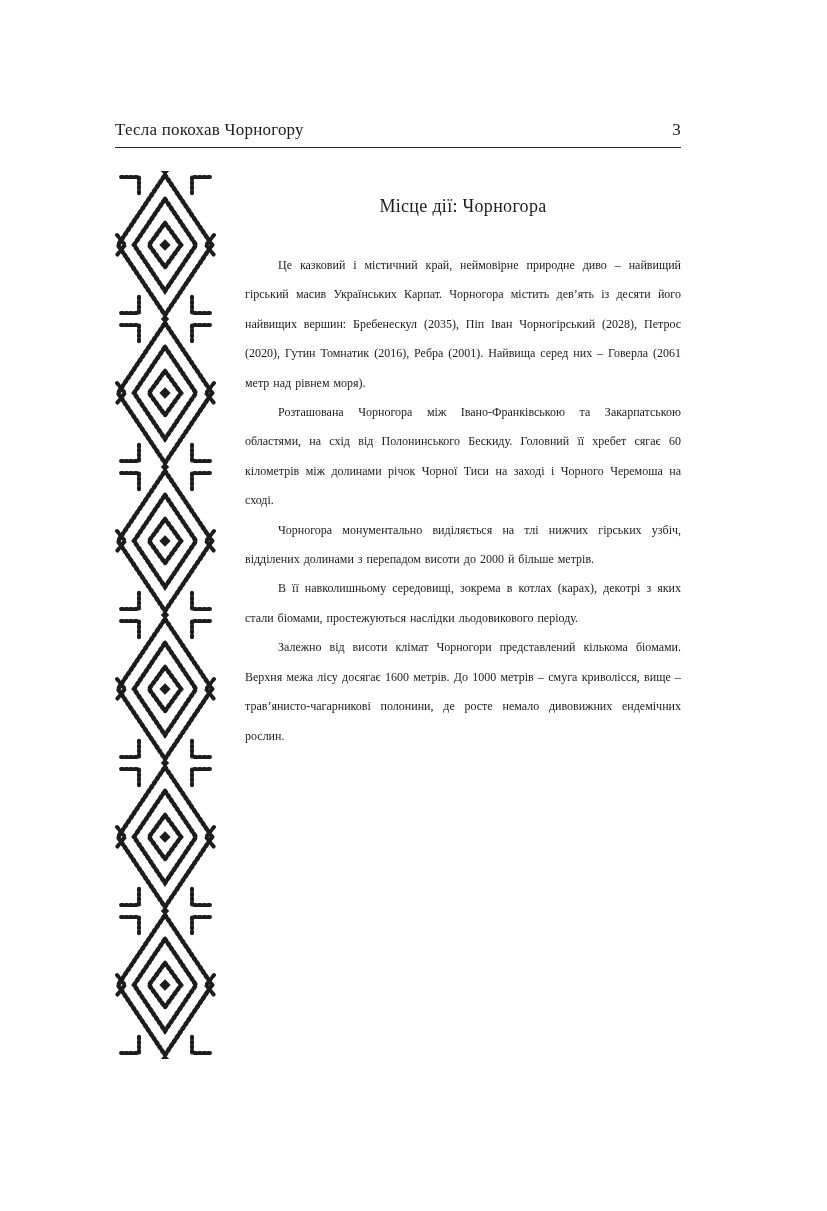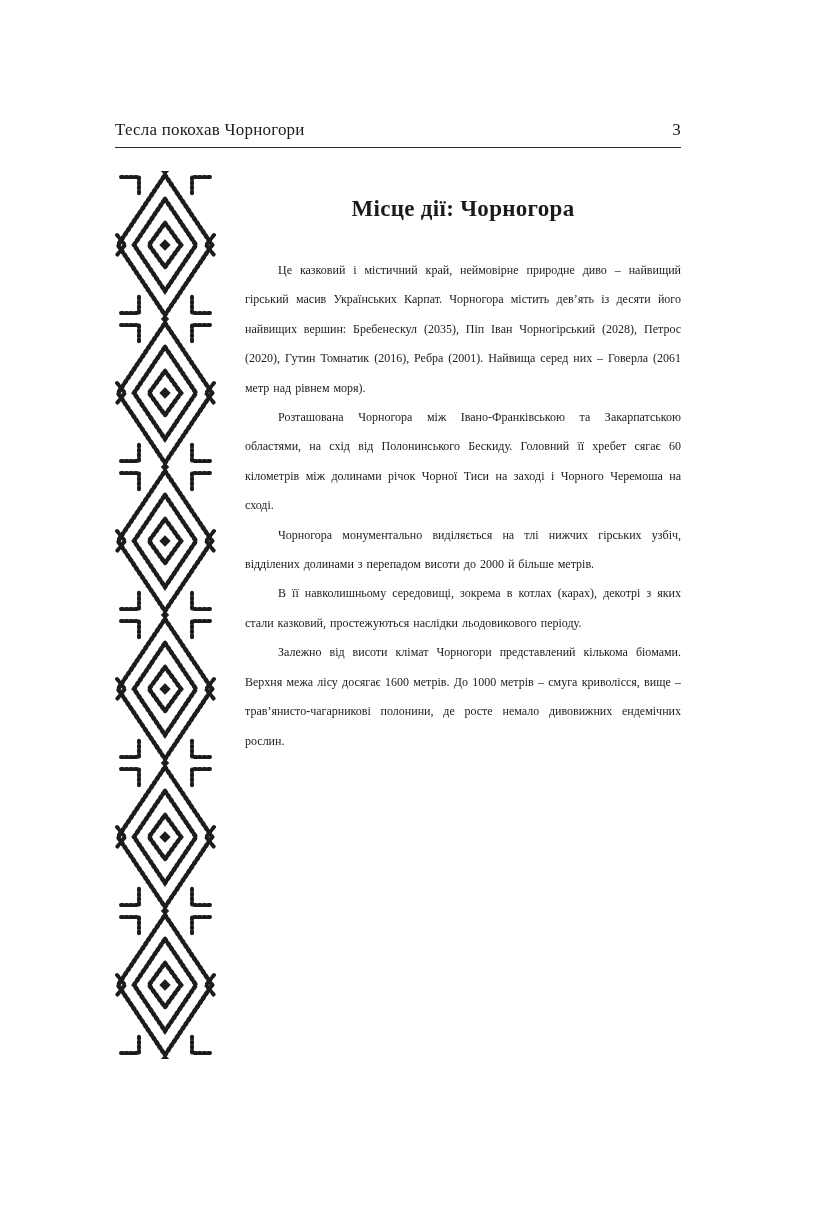--- a/index.html
+++ b/index.html
@@ -41,40 +41,40 @@
 
   
   .text-col {
     position: absolute;
     left: 245px;
     top: 196px;
     width: 436px;
   }
   .chapter-title {
     text-align: center;
-    font-size: 23px;
-    font-weight: bold;
+    font-size: 18px;
+    font-weight: normal;
     letter-spacing: 0.3px;
     margin-bottom: 34px;
   }
   .text-col p {
     font-size: 12px;
     line-height: 29.4px;
     text-align: justify;
     text-indent: 33px;
     word-spacing: 1px;
   }
 </style>
 </head>
 <body>
 
 <div class="page">
 
   <header class="running-head">
-    <span>Тесла покохав Чорногори</span>
+    <span>Тесла покохав Чорногору</span>
     <span>3</span>
   </header>
 
   <div class="ornament">
     <svg width="101" height="888" viewBox="0 0 101 888" aria-hidden="true">
       <defs>
         <pattern id="emb" width="101" height="148" patternUnits="userSpaceOnUse">
           <g fill="none" stroke="#1c1c1c" stroke-width="4.6" stroke-dasharray="2.2 3" stroke-linecap="round">
             <path d="M50 4 L97 74 L50 144 L3 74 Z"></path>
             <path d="M50 28 L81 74 L50 120 L19 74 Z"></path>
@@ -97,17 +97,17 @@
       </defs>
       <rect width="101" height="888" fill="url(#emb)"></rect>
     </svg>
   </div>
 
   <main class="text-col">
     <h1 class="chapter-title">Місце дії: Чорногора</h1>
     <p>Це казковий і містичний край, неймовірне природне диво – найвищий гірський масив Українських Карпат. Чорногора містить дев’ять із десяти його найвищих вершин: Бребенескул (2035), Піп Іван Чорногірський (2028), Петрос (2020), Гутин Томнатик (2016), Ребра (2001). Найвища серед них – Говерла (2061 метр над рівнем моря).</p>
     <p>Розташована Чорногора між Івано-Франківською та Закарпатською областями, на схід від Полонинського Бескиду. Головний її хребет сягає 60 кілометрів між долинами річок Чорної Тиси на заході і Чорного Черемоша на сході.</p>
     <p>Чорногора монументально виділяється на тлі нижчих гірських узбіч, відділених долинами з перепадом висоти до 2000 й більше метрів.</p>
-    <p>В її навколишньому середовищі, зокрема в котлах (карах), декотрі з яких стали казковий, простежуються наслідки льодовикового періоду.</p>
+    <p>В її навколишньому середовищі, зокрема в котлах (карах), декотрі з яких стали біомами, простежуються наслідки льодовикового періоду.</p>
     <p>Залежно від висоти клімат Чорногори представлений кількома біомами. Верхня межа лісу досягає 1600 метрів. До 1000 метрів – смуга криволісся, вище – трав’янисто-чагарникові полонини, де росте немало дивовижних ендемічних рослин.</p>
   </main>
 
 </div>
 
 </body></html>

